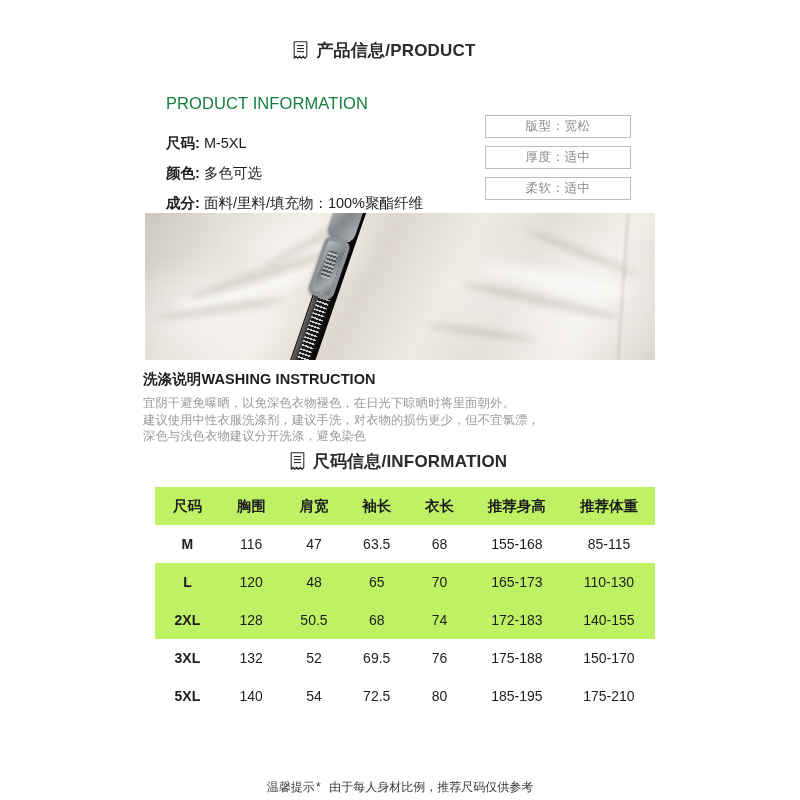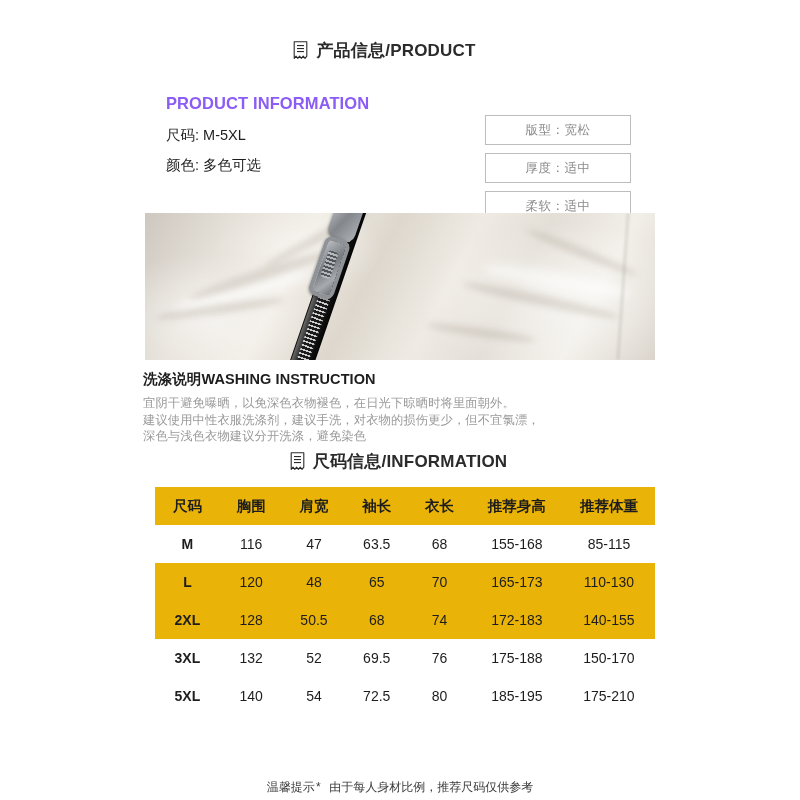--- a/index.html
+++ b/index.html
@@ -21,31 +21,31 @@
     letter-spacing: .2px; white-space: nowrap;
   }
   .receipt-icon { display:block; width: 17px; height: 19px; }
 
   #product-head { position: absolute; left: 0; top: 39px; width: 768px; }
   #size-head    { position: absolute; left: 0; top: 450px; width: 796px; }
 
   
   .pi-block { position: absolute; left: 166px; top: 94px; width: 470px; }
   .pi-title {
-    font-size: 16.5px; font-weight: 700; color: #8b5cf6;
-    letter-spacing: .1px; margin-bottom: 13px;
+    font-size: 16.5px; font-weight: 400; color: #15803d;
+    letter-spacing: .1px; margin-bottom: 21px;
   }
   .pi-row { font-size: 14.5px; color: #1d1d1d; margin-bottom: 11px; white-space: nowrap; }
-  .pi-row .k { font-weight: 400; text-align: right; }
+  .pi-row .k { font-weight: 700; text-align: right; }
   .pi-row .v { font-weight: 400; }
 
   
   .attr-boxes { position: absolute; left: 485px; top: 115px; width: 146px; }
   .attr-box {
-    height: 30px; border: 1px solid #bdbdbd; background: #fff;
+    height: 23px; border: 1px solid #bdbdbd; background: #fff;
     display: flex; align-items: center; justify-content: center;
     font-size: 12.5px; color: #8a8a8a; margin-bottom: 8px;
     letter-spacing: .5px;
   }
   .attr-box .ak::after { content: "："; }
 
   
   .photo {
     position: absolute; left: 145px; top: 213px;
     width: 510px; height: 147px; overflow: hidden;
@@ -140,21 +140,21 @@
     position: absolute; left: 155px; top: 487px;
     width: 500px; border-collapse: collapse; table-layout: fixed;
   }
   .size-table th, .size-table td {
     text-align: center; vertical-align: middle;
     height: 38px; font-size: 14px; color: #1d1d1d;
     border: none; padding: 0;
   }
   .size-table th { font-weight: 700; font-size: 14.5px; }
   .size-table td.sz { font-weight: 700; }
-  .size-table tr.shade { background: #eab308; }
+  .size-table tr.shade { background: #bef264; }
   .size-table tr.plain { background: #ffffff; }
   .col-sz { width: 62px; }
   .col-n  { width: 60px; }
   .col-w  { width: 88px; }
 
   .footnote {
     position: absolute; left: 0; top: 779px; width: 800px;
     text-align: center; font-size: 12px; color: #3a3a3a; font-family: Liberation Mono, monospace;
   }
 </style>
@@ -178,20 +178,24 @@
   <div class="pi-block">
     <div class="pi-title">PRODUCT INFORMATION</div>
 
     <div class="pi-row">
       <span class="k">尺码:</span>
       <span class="v">M-5XL</span>
     </div>
     <div class="pi-row">
       <span class="k">颜色:</span>
       <span class="v">多色可选</span>
+    </div>
+    <div class="pi-row">
+      <span class="k">成分:</span>
+      <span class="v">面料/里料/填充物：100%聚酯纤维</span>
     </div>
   </div>
 
   <div class="attr-boxes">
     <div class="attr-box">
       <span class="ak">版型</span>
       <span>宽松</span>
     </div>
     <div class="attr-box">
       <span class="ak">厚度</span>

